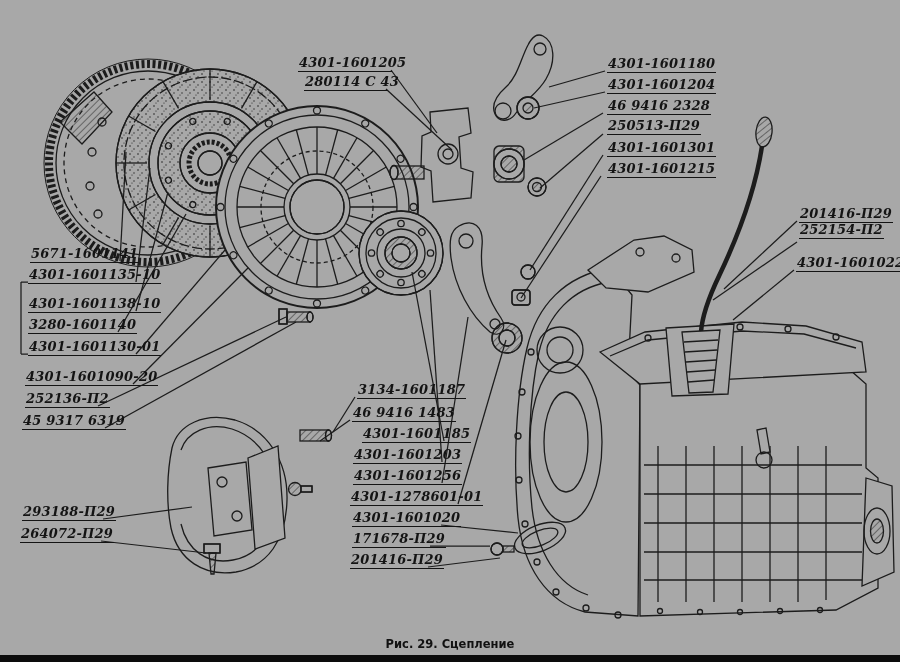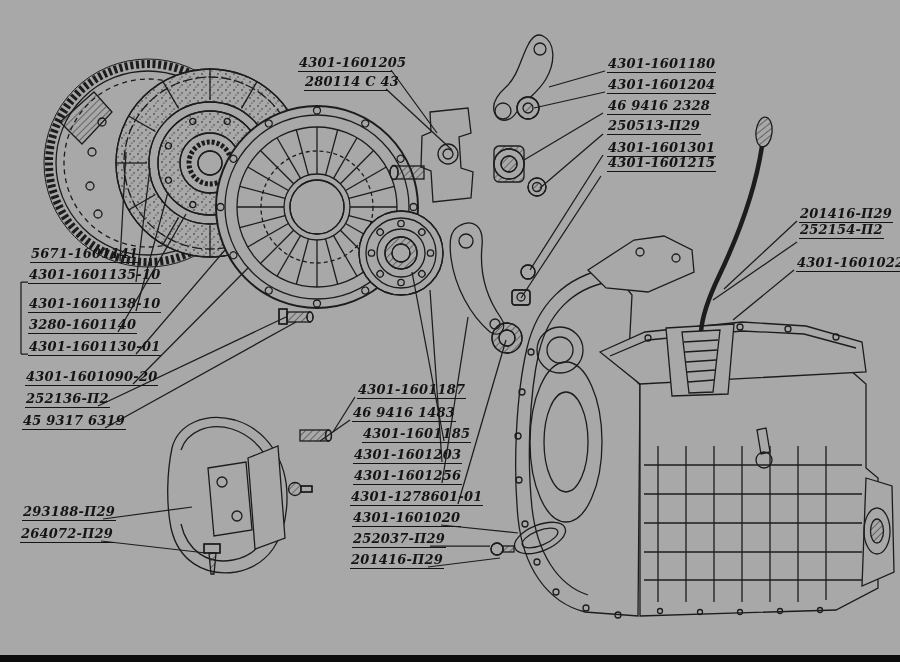--- a/index.html
+++ b/index.html
@@ -340,42 +340,43 @@
 
   <div>
     <div class="lbl ra" style="left:298px;top:55px;width:92px">4301-1601205</div>
     <div class="lbl ra" style="left:304px;top:74px;width:82px">280114 С 43</div>
 
     <div class="lbl" style="left:607px;top:56px">4301-1601180</div>
     <div class="lbl" style="left:607px;top:77px">4301-1601204</div>
     <div class="lbl" style="left:607px;top:98px">46 9416 2328</div>
     <div class="lbl" style="left:607px;top:118px">250513-П29</div>
     <div class="lbl" style="left:607px;top:140px">4301-1601301</div>
-    <div class="lbl" style="left:607px;top:155px">4301-1601215</div>
+    <div class="lbl" style="left:607px;top:161px">4301-1601215</div>
 
     <div class="lbl" style="left:799px;top:206px">201416-П29</div>
     <div class="lbl" style="left:799px;top:222px">252154-П2</div>
     <div class="lbl" style="left:796px;top:255px">4301-1601022</div>
 
     <div class="lbl" style="left:30px;top:246px">5671-1601141</div>
     <div class="lbl" style="left:28px;top:267px">4301-1601135-10</div>
     <div class="lbl" style="left:28px;top:296px">4301-1601138-10</div>
     <div class="lbl" style="left:28px;top:317px">3280-1601140</div>
     <div class="lbl" style="left:28px;top:339px">4301-1601130-01</div>
     <div class="lbl" style="left:25px;top:369px">4301-1601090-20</div>
     <div class="lbl" style="left:25px;top:391px">252136-П2</div>
     <div class="lbl" style="left:22px;top:413px">45 9317 6319</div>
     <div class="lbl" style="left:22px;top:504px">293188-П29</div>
     <div class="lbl" style="left:20px;top:526px">264072-П29</div>
 
-    <div class="lbl" style="left:357px;top:382px">4301-1601187</div>
+    <div class="lbl" style="left:357px;top:382px">3134-1601187</div>
     <div class="lbl" style="left:352px;top:405px">46 9416 1483</div>
     <div class="lbl" style="left:362px;top:426px">4301-1601185</div>
     <div class="lbl" style="left:353px;top:447px">4301-1601203</div>
     <div class="lbl" style="left:353px;top:468px">4301-1601256</div>
     <div class="lbl" style="left:350px;top:489px">4301-1278601-01</div>
     <div class="lbl" style="left:352px;top:510px">4301-1601020</div>
-    <div class="lbl" style="left:352px;top:531px">252037-П29</div>
+    <div class="lbl" style="left:352px;top:531px">171678-П29</div>
     <div class="lbl" style="left:350px;top:552px">201416-П29</div>
   </div>
 
+  <div class="caption">Рис. 29. Сцепление</div>
   <div class="scan-edge"></div>
 </div>
 
 </body></html>

